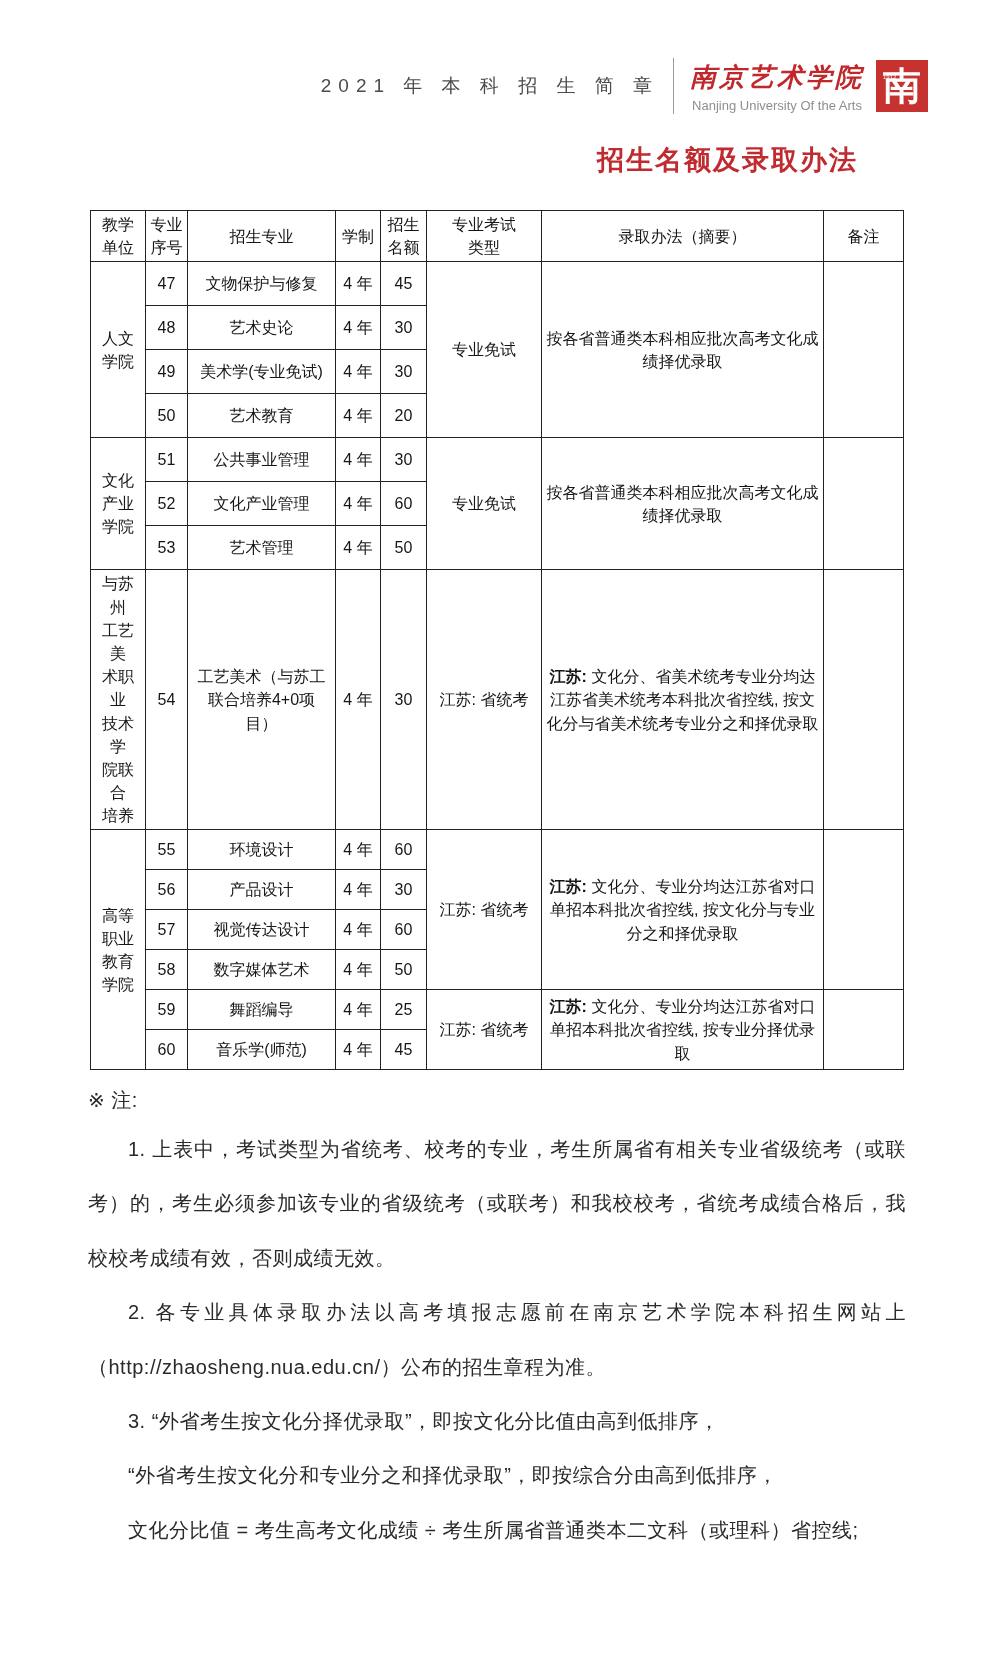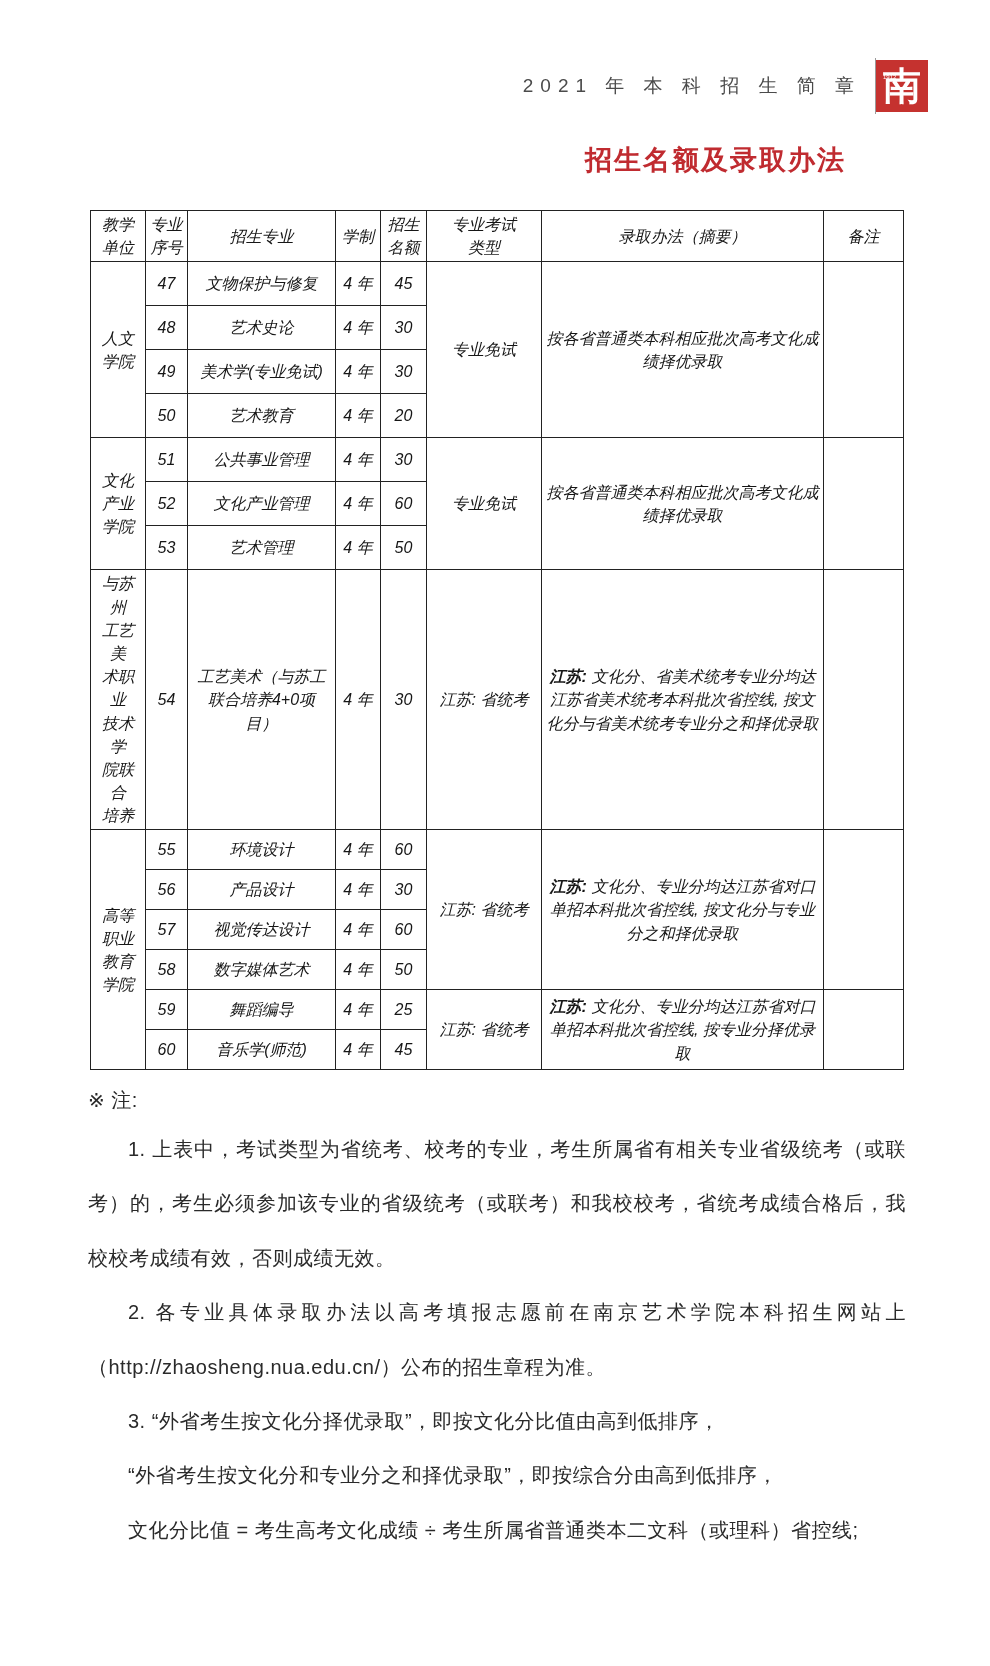--- a/index.html
+++ b/index.html
@@ -77,37 +77,36 @@
     left: 7px;
     font-size: 6px;
     color: #ffffff;
     letter-spacing: 0;
   }
 
   
   .page-title {
     position: absolute;
     top: 142px;
-    right: 144px;
+    right: 132px;
     font-size: 27px;
     font-weight: bold;
     color: #c02b30;
     letter-spacing: 2px;
     white-space: nowrap;
   }
 
   
   .table-wrap { position: absolute; top: 210px; left: 90px; }
   table.admissions {
     border-collapse: collapse;
     table-layout: fixed;
     width: 813px;
     font-size: 16px;
     color: #161616;
-    font-style: italic;
   }
   table.admissions th, table.admissions td {
     border: 1.6px solid #222222;
     text-align: center;
     vertical-align: middle;
     padding: 2px 4px;
     line-height: 1.45;
   }
   table.admissions th { font-weight: normal; font-size: 16px; }
   .pre { white-space: pre-line; }
@@ -203,20 +202,24 @@
   }
 </style>
 </head>
 <body>
 
 <div class="page">
 
   <div class="doc-header">
     <div class="doc-title">2021 年 本 科 招 生 简 章</div>
     <div class="header-divider"></div>
+    <div class="logo-block">
+      <div class="logo-cn">南京艺术学院</div>
+      <div class="logo-en">Nanjing University Of the Arts</div>
+    </div>
     <div class="seal">
       <span class="seal-year">1912</span>
       <span class="seal-glyph">南</span>
     </div>
   </div>
 
   <div class="page-title">招生名额及录取办法</div>
 
   <div class="table-wrap">
     <table class="admissions">

